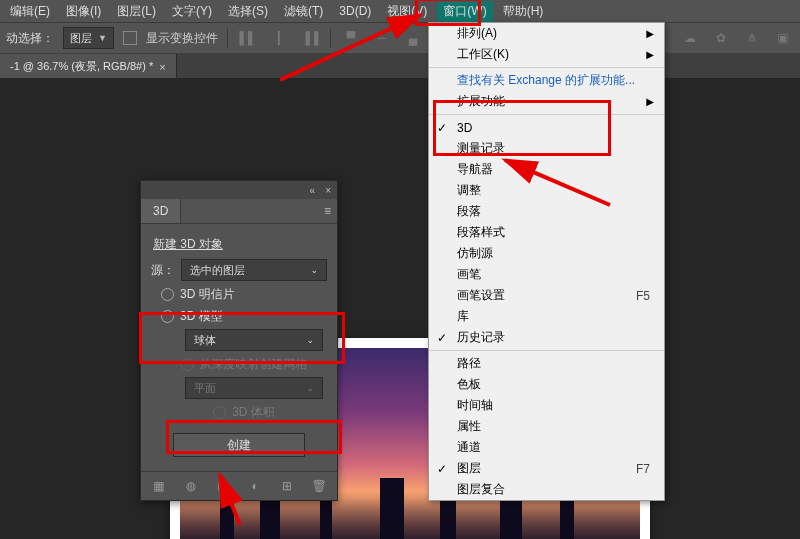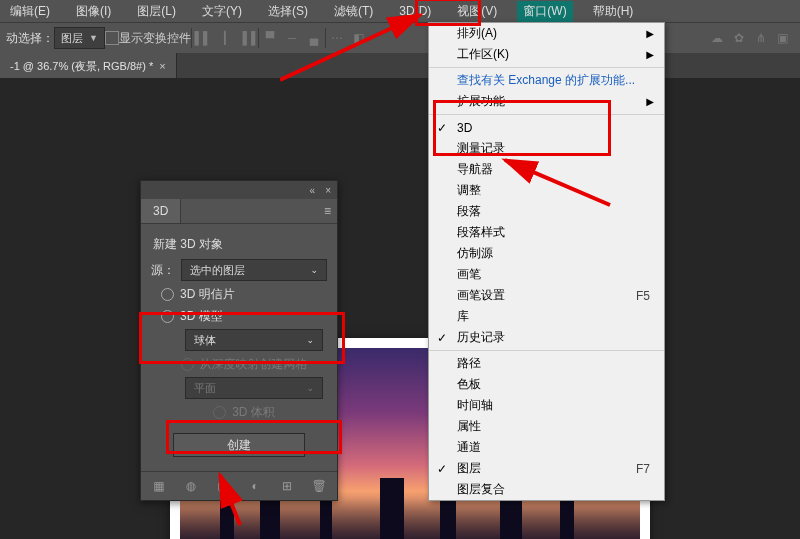--- a/index.html
+++ b/index.html
@@ -1,43 +1,43 @@
 <!DOCTYPE html>
 <html><head>
 <meta charset="utf-8">
 <style>
   html,body{margin:0;padding:0;width:800px;height:539px;background:#2d2d2d;font-family:"Microsoft YaHei",sans-serif;font-size:12px;color:#ccc;overflow:hidden;}
-  .menubar{display:flex;align-items:center;height:22px;background:#535353;padding:0 4px;gap:14px;}
+  .menubar{display:flex;align-items:center;height:22px;background:#535353;padding:0 4px;gap:4px;}
   .menubar .mitem{padding:2px 6px;color:#ddd;cursor:default;}
   .menubar .mitem.active{background:#0f766e;}
-  .toolbar{display:flex;align-items:center;height:30px;background:#535353;border-top:1px solid #3a3a3a;padding:0 6px;gap:0;}
+  .toolbar{display:flex;align-items:center;height:30px;background:#535353;border-top:1px solid #3a3a3a;padding:0 6px;gap:9px;}
   .toolbar .lbl{color:#ddd;}
   .tselect{display:flex;align-items:center;background:#3f3f3f;border:1px solid #2a2a2a;height:20px;padding:0 6px;color:#ddd;font-size:11px;gap:6px;}
   .tselect .arrow{font-size:9px;color:#bbb;}
   .chkbox{width:12px;height:12px;border:1px solid #888;display:inline-block;}
   .tdiv{width:1px;height:20px;background:#3a3a3a;}
   .ticon{width:22px;height:22px;display:flex;align-items:center;justify-content:center;color:#777;}
-  .tabbar{height:26px;background:#3f3f3f;display:flex;border-bottom:1px solid #1d1d1d;}
+  .tabbar{height:26px;background:#3f3f3f;display:flex;align-items:flex-end;border-bottom:1px solid #1d1d1d;}
   .tab{background:#535353;color:#e0e0e0;padding:5px 10px;font-size:11px;display:flex;align-items:center;gap:6px;border-right:1px solid #2a2a2a;}
   .tab .x{color:#ccc;font-size:11px;}
   .canvas-area{position:absolute;left:0;top:78px;width:800px;height:461px;background:#262626;}
   
   .photo-wrap{position:absolute;left:170px;top:260px;width:480px;height:280px;background:#fff;box-shadow:0 2px 10px rgba(0,0,0,.5);padding:10px;box-sizing:border-box;}
   .photo{width:100%;height:100%;background:linear-gradient(to bottom,#3a2a6a 0%,#7b3a7a 25%,#d36a7a 45%,#f7a070 55%,#1a1028 80%);position:relative;overflow:hidden;}
   .skyline{position:absolute;bottom:0;left:0;right:0;height:110px;background:
     linear-gradient(to top,rgba(10,8,30,.95),rgba(10,8,30,.5) 60%,transparent);}
   .bld{position:absolute;bottom:0;background:#0d0a1d;}
   
   .panel{position:absolute;left:140px;top:180px;width:196px;background:#535353;border:1px solid #2a2a2a;box-shadow:0 2px 8px rgba(0,0,0,.5);}
   .panel-head{display:flex;justify-content:flex-end;align-items:center;height:18px;background:#454545;gap:10px;padding:0 6px;color:#bbb;font-size:10px;}
   .panel-tabs{display:flex;border-bottom:1px solid #3a3a3a;}
   .ptab{padding:5px 12px;background:#535353;color:#ddd;border-right:1px solid #3a3a3a;}
   .ptab.active{background:#5e5e5e;}
   .panel-body{padding:8px 10px 10px 10px;}
-  .panel-body .sect{color:#ddd;margin:4px 0 6px 2px;}
+  .panel-body .sect{color:#ddd;margin:4px 0 6px 2px;text-decoration:underline;}
   .srow{display:flex;align-items:center;gap:6px;margin:4px 0;}
   .srow .slabel{width:24px;text-align:right;color:#ddd;}
   .pselect{flex:1;background:#3f3f3f;border:1px solid #2a2a2a;color:#ddd;height:20px;display:flex;align-items:center;justify-content:space-between;padding:0 8px;font-size:11px;}
   .radio-row{display:flex;align-items:center;gap:6px;margin:5px 0 0 10px;color:#ddd;}
   .r{width:11px;height:11px;border-radius:50%;border:1px solid #aaa;display:inline-flex;align-items:center;justify-content:center;}
   .r.on::after{content:"";width:5px;height:5px;background:#ddd;border-radius:50%;}
   .radio-row.dis{color:#7a7a7a;justify-content:center;}
   .radio-row.dis .r{border-color:#666;}
   .indent-select{margin:4px 0 2px 34px;width:120px;}
   .create-btn{margin:12px auto 4px auto;width:130px;height:22px;border:1px solid #2a2a2a;background:#5a5a5a;color:#ddd;display:flex;align-items:center;justify-content:center;}

